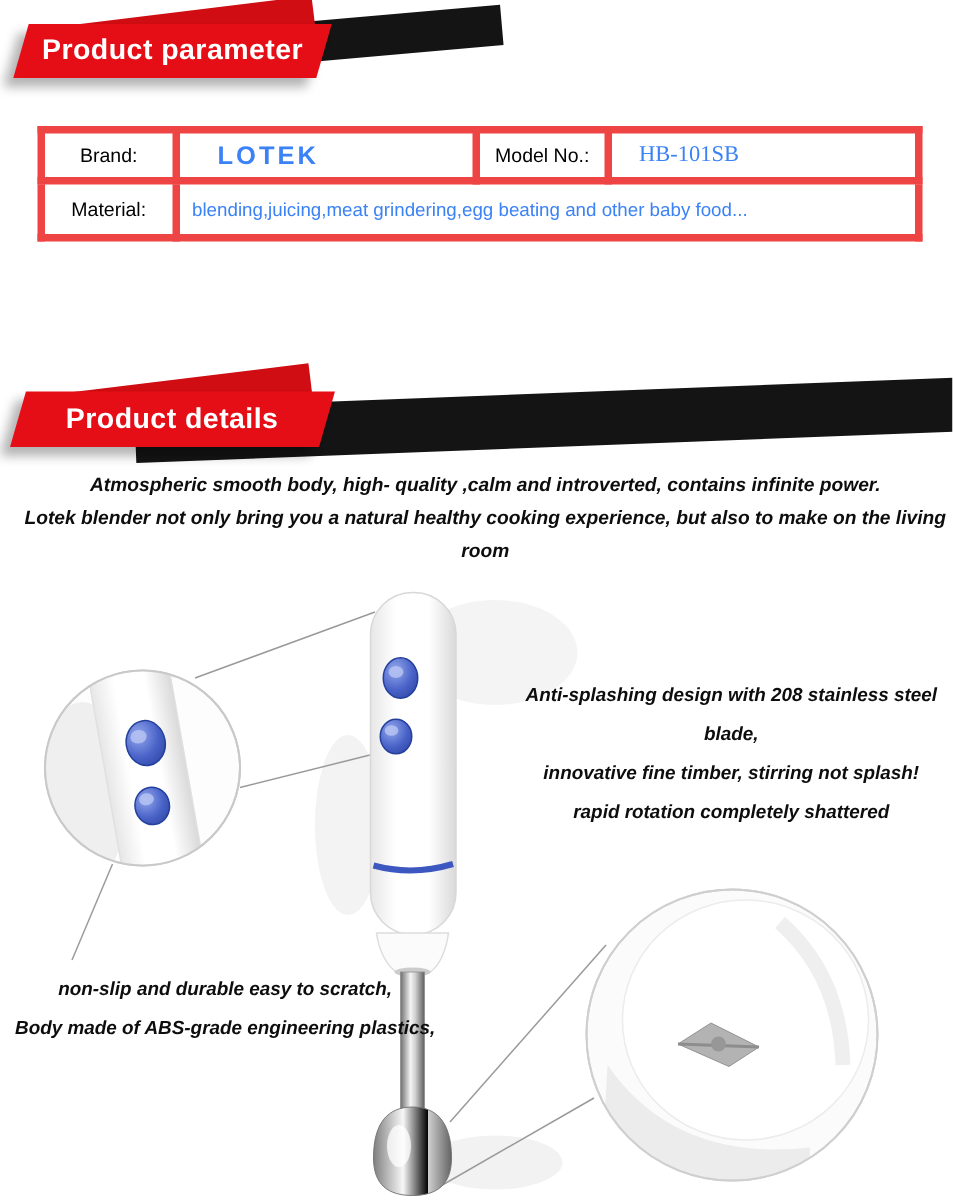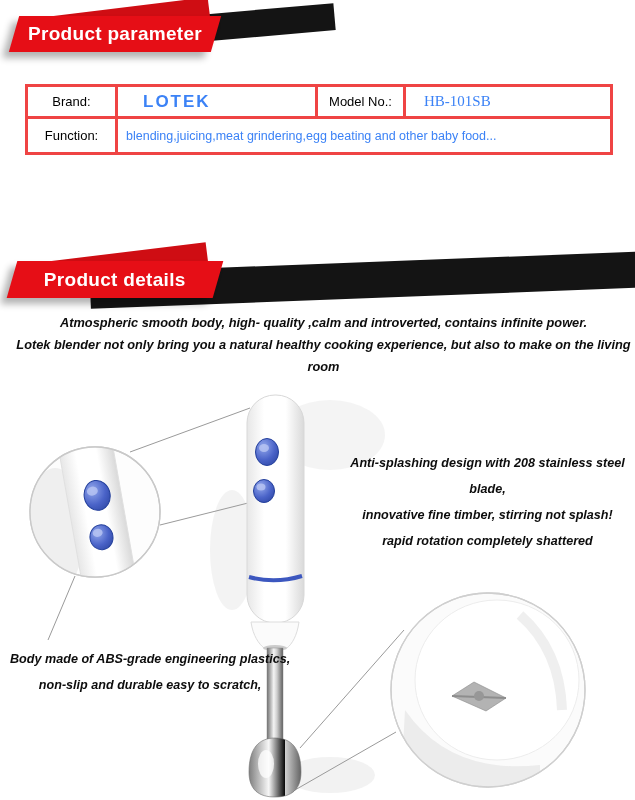--- a/index.html
+++ b/index.html
@@ -15,21 +15,21 @@
   #redback2 { left:28px; top:253px; width:180px; height:28px; }
   .banner-red { position:absolute; background:#e60e16; transform:skewX(-16deg);
                 box-shadow:-5px 6px 7px rgba(0,0,0,0.30);
                 display:flex; align-items:center; justify-content:center; }
   #banner1 { left:14px; top:16px; width:202px; height:36px; }
   #banner2 { left:12px; top:261px; width:206px; height:37px; }
   .banner-red .txt { transform:skewX(16deg); color:#ffffff; font-weight:bold; font-size:19px; letter-spacing:0.3px; }
 
   
   #spec-table { position:absolute; left:25px; top:84px; width:585px; border-collapse:collapse; table-layout:fixed; }
-  #spec-table td { border:3px solid #ef4444; height:27px; overflow:hidden; white-space:pre; }
+  #spec-table td { border:5px solid #ef4444; height:27px; overflow:hidden; white-space:pre; }
   #spec-table tr.fn-row td { height:31px; }
   td.lbl { text-align:center; font-size:13px; color:#000; }
   td.lbl.small { font-size:12px; }
   td.val { padding-left:14px; font-size:13px; color:#3b82f6; }
   td.v-brand { font-weight:bold; font-size:17px; letter-spacing:2px; padding-left:25px; }
   td.v-serif { font-family:"Liberation Serif", serif; font-size:15px; padding-left:18px; }
   td.v-serif2 { font-family:"Liberation Serif", serif; font-size:14.5px; padding-left:10px; }
   td.v-two { font-size:13.5px; padding-left:10px; }
   td.v-fn { font-size:12.5px; padding-left:8px; }
 
@@ -61,21 +61,21 @@
         <col style="width:207px">
       </colgroup>
     <tbody>
         <tr>
       <td class="lbl">Brand:</td>
       <td class="val v-brand">LOTEK</td>
       <td class="lbl">Model No.:</td>
       <td class="val v-serif">HB-101SB</td>
     </tr>
     <tr class="fn-row">
-      <td class="lbl">Function:</td>
+      <td class="lbl">Material:</td>
       <td class="val v-fn" colspan="3">blending,juicing,meat grindering,egg beating and other baby food...</td>
     </tr>
   </tbody>
     </table>
 
   <div id="ribbon2" class="ribbon-black"></div>
   <div id="redback2" class="red-back"></div>
   <div id="banner2" class="banner-red">
     <span class="txt">Product details</span>
   </div>
@@ -176,17 +176,17 @@
     </g>
   </svg>
 
   <div id="right-note" class="ital">
     <div>Anti-splashing design with 208 stainless steel blade,</div>
     <div>innovative fine timber, stirring not splash!</div>
     <div>rapid rotation completely shattered</div>
   </div>
 
   <div id="left-note" class="ital">
+    <div>non-slip and durable easy to scratch,</div>
     <div>Body made of ABS-grade engineering plastics,</div>
-    <div>non-slip and durable easy to scratch,</div>
   </div>
 
 </div>
 
 </body></html>

